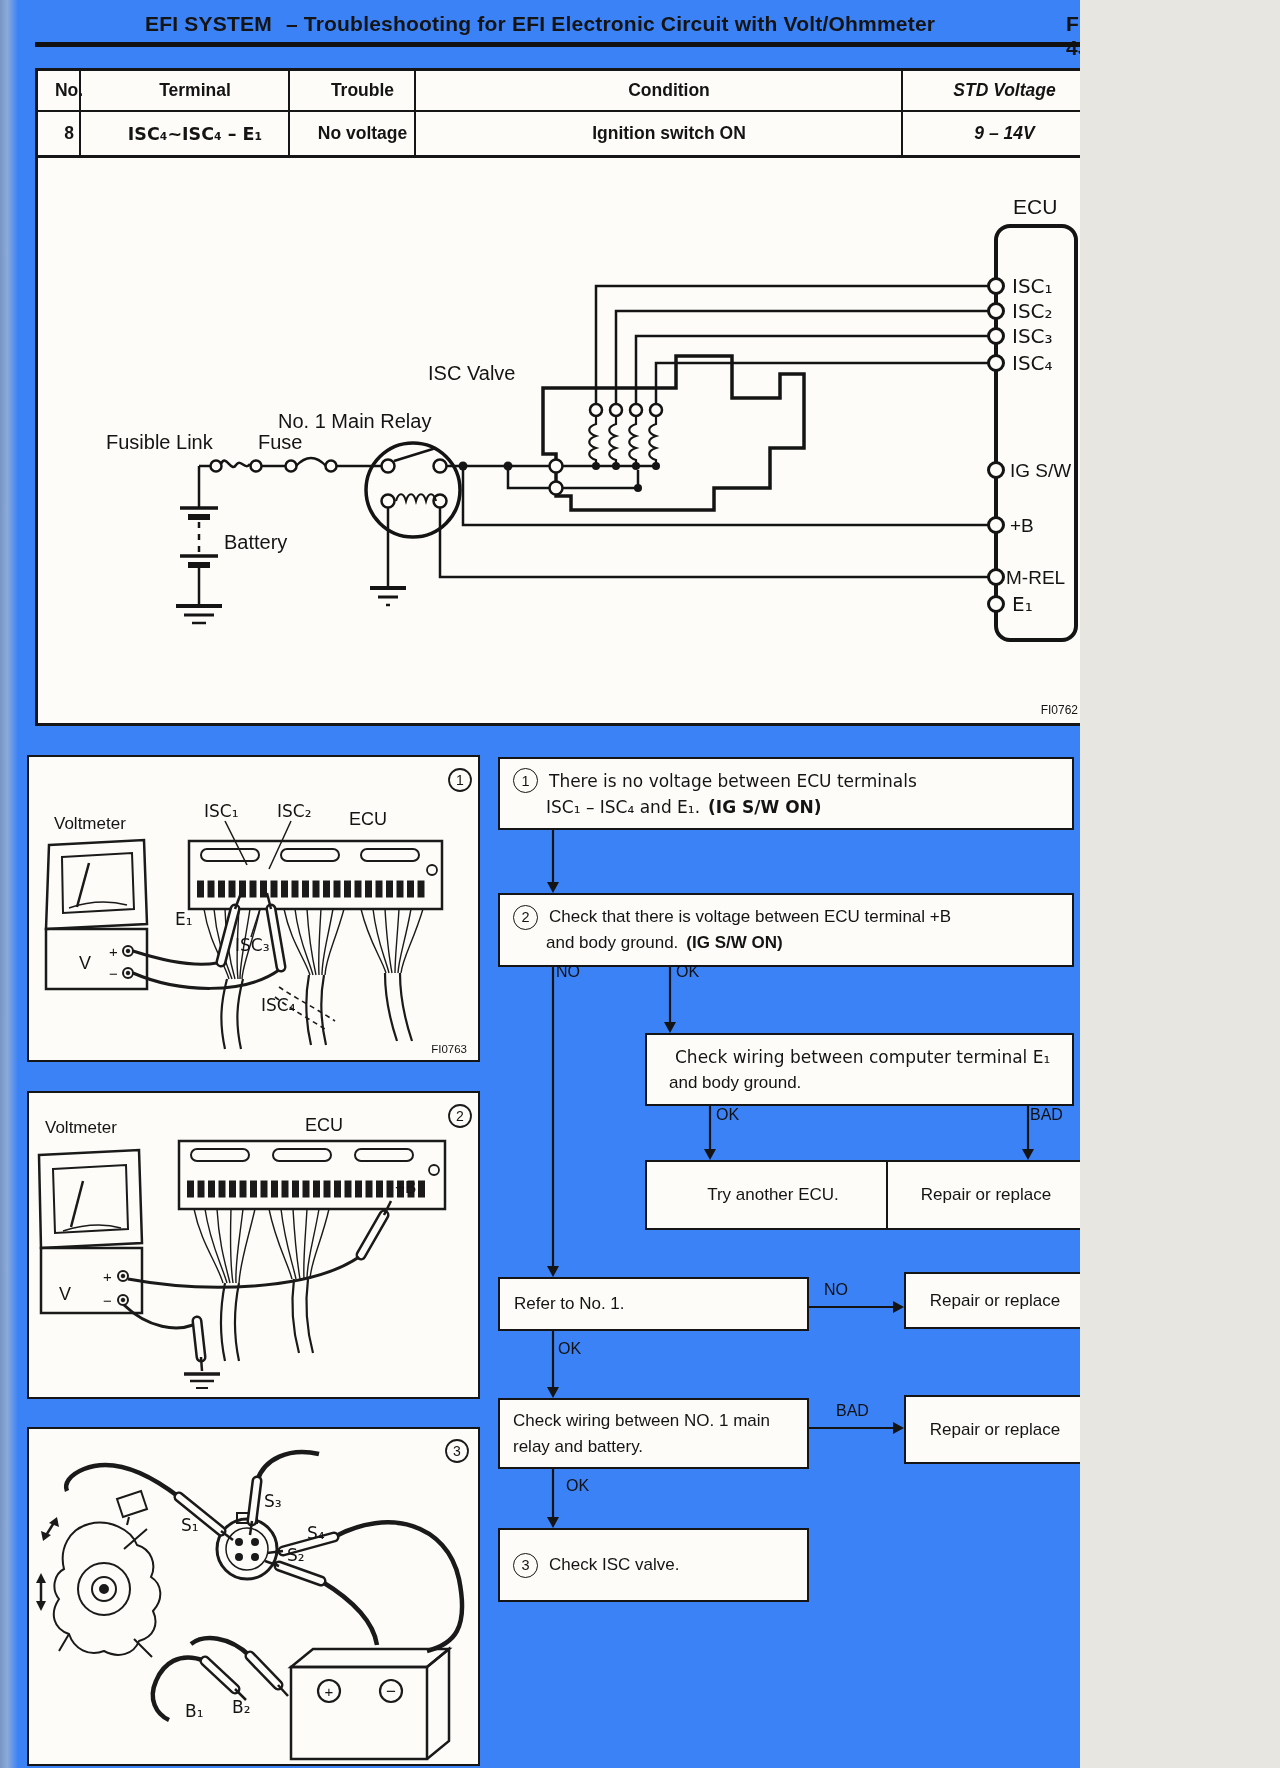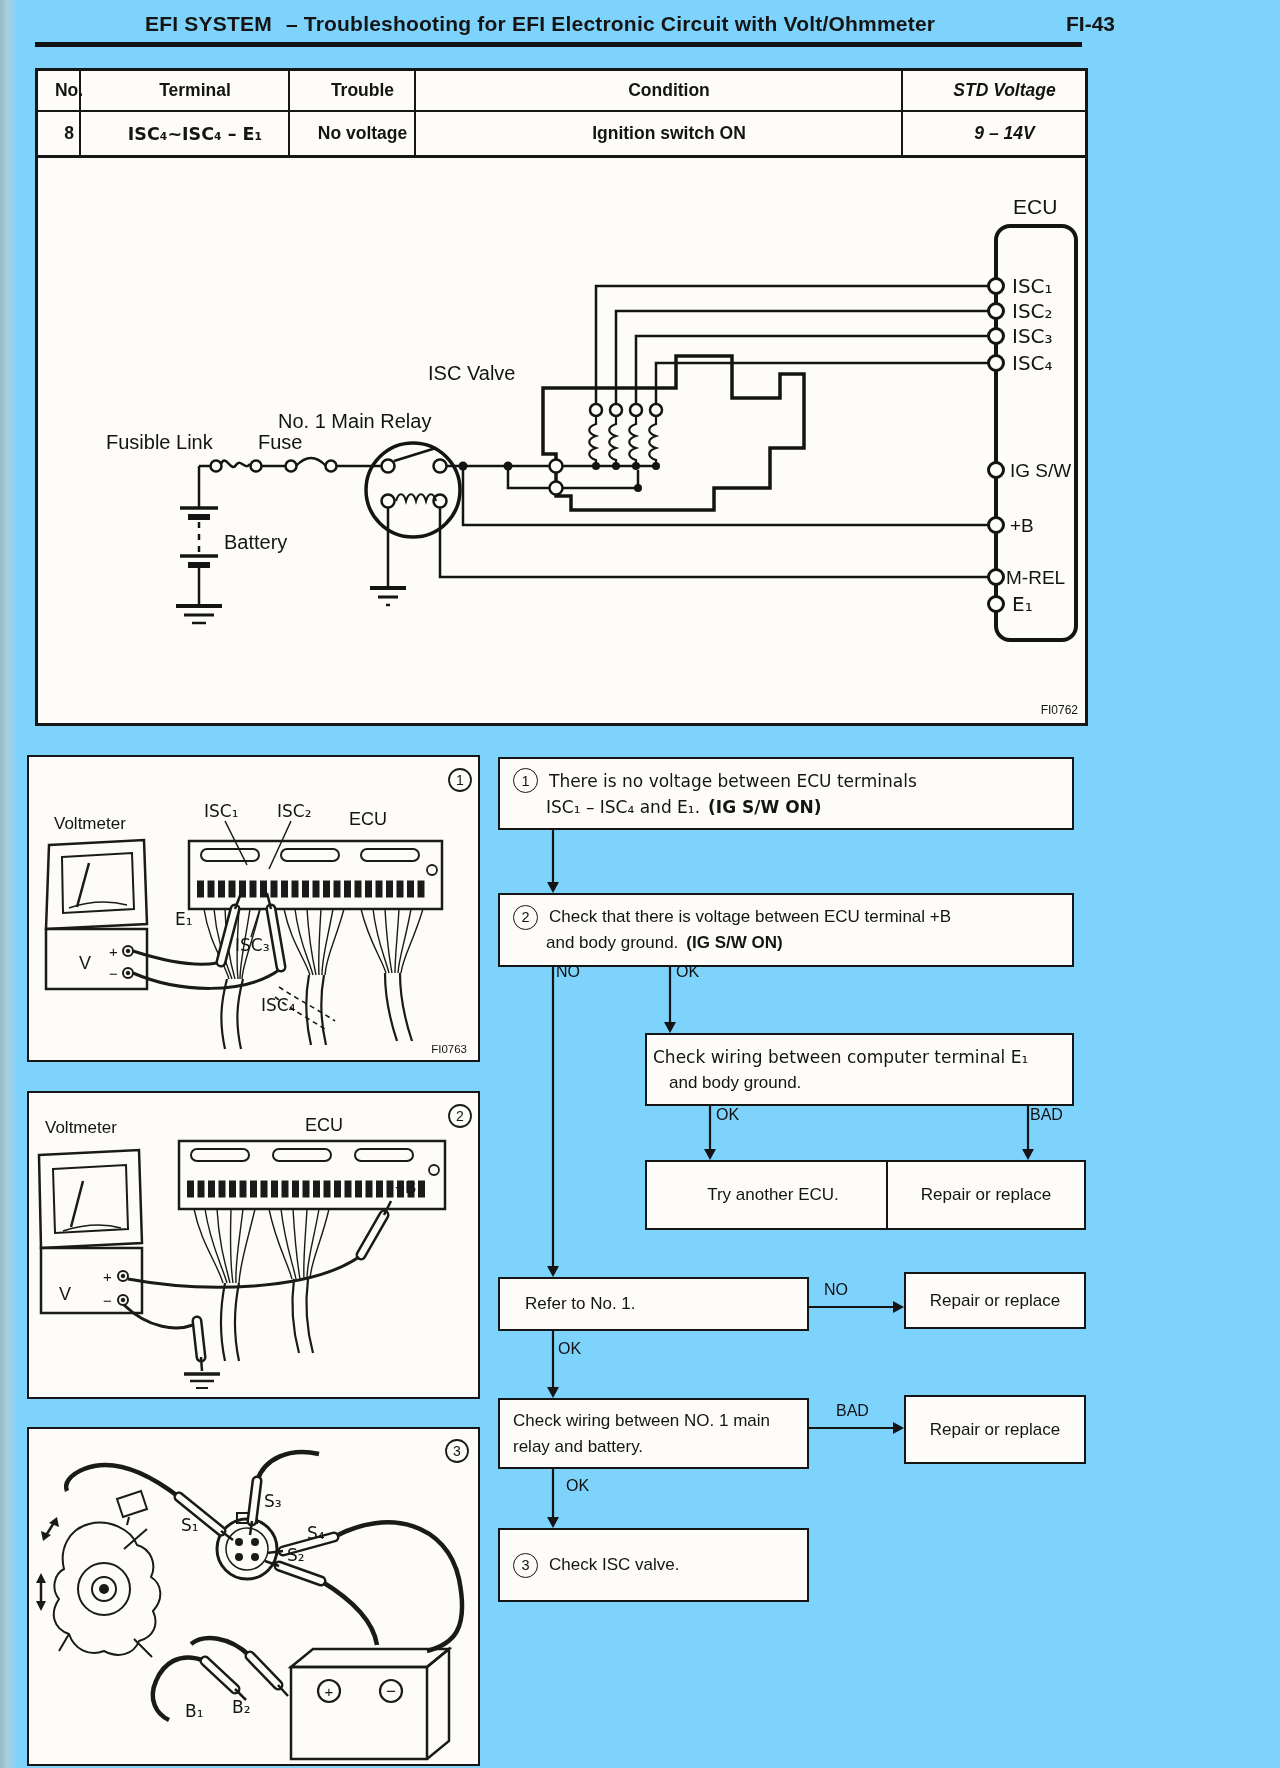--- a/index.html
+++ b/index.html
@@ -1,16 +1,16 @@
 <!DOCTYPE html>
 <html><head>
 <meta charset="utf-8">
 <style>
   html,body{margin:0;padding:0;background:#e8e6e0;}
-  #page{position:relative;width:1280px;height:1768px;background:#7dd3fc;overflow:hidden;
+  #page{position:relative;width:1080px;height:1768px;background:#3b82f6;overflow:hidden;
         font-family:"Liberation Sans",sans-serif;color:#141414;}
   .abs{position:absolute;}
   .scan-edge{left:0;top:0;width:18px;height:100%;
     background:linear-gradient(90deg,#a8a49a 0%,#cfccc3 40%,rgba(252,251,247,0) 100%);opacity:.55;}
   
   .title{top:12px;left:145px;font-size:21px;font-weight:bold;letter-spacing:.2px;white-space:nowrap;}
   .pageno{top:12px;left:1066px;font-size:21px;font-weight:bold;}
   .rule{top:42px;left:35px;width:1047px;height:5px;background:#111;}
   
   .tbl{top:68px;left:35px;width:1047px;border:3px solid #161616;background:#fdfcf8;
@@ -459,38 +459,38 @@
         <span class="circ">2</span>
         <span>Check that there is voltage between ECU terminal +B</span>
       </div>
     <div class="frow ind">
         <span>and body ground.</span>
         <b style="margin-left:8px;">(IG S/W ON)</b>
       </div>
   </div>
 
   <div class="fbox" style="left:645px;top:1033px;width:425px;height:69px;">
-    <div class="frow" style="padding-left:6px;">
+    <div class="frow" style="padding-left:28px;">
         <span class="sub">Check wiring between computer terminal E₁</span>
       </div>
     <div class="frow" style="padding-left:22px;">
         <span>and body ground.</span>
       </div>
   </div>
 
   <div class="fbox cbox" style="left:645px;top:1160px;width:252px;height:66px;">
     <span>Try another ECU.</span>
   </div>
 
   <div class="fbox cbox" style="left:886px;top:1160px;width:196px;height:66px;">
     <span>Repair or replace</span>
   </div>
 
   <div class="fbox" style="left:498px;top:1277px;width:307px;height:50px;">
-    <div class="frow" style="padding-left:25px;">
+    <div class="frow" style="padding-left:14px;">
         <span>Refer to No. 1.</span>
       </div>
   </div>
 
   <div class="fbox cbox" style="left:904px;top:1272px;width:178px;height:53px;">
     <span>Repair or replace</span>
   </div>
 
   <div class="fbox" style="left:498px;top:1398px;width:307px;height:67px;">
     <div class="frow">

